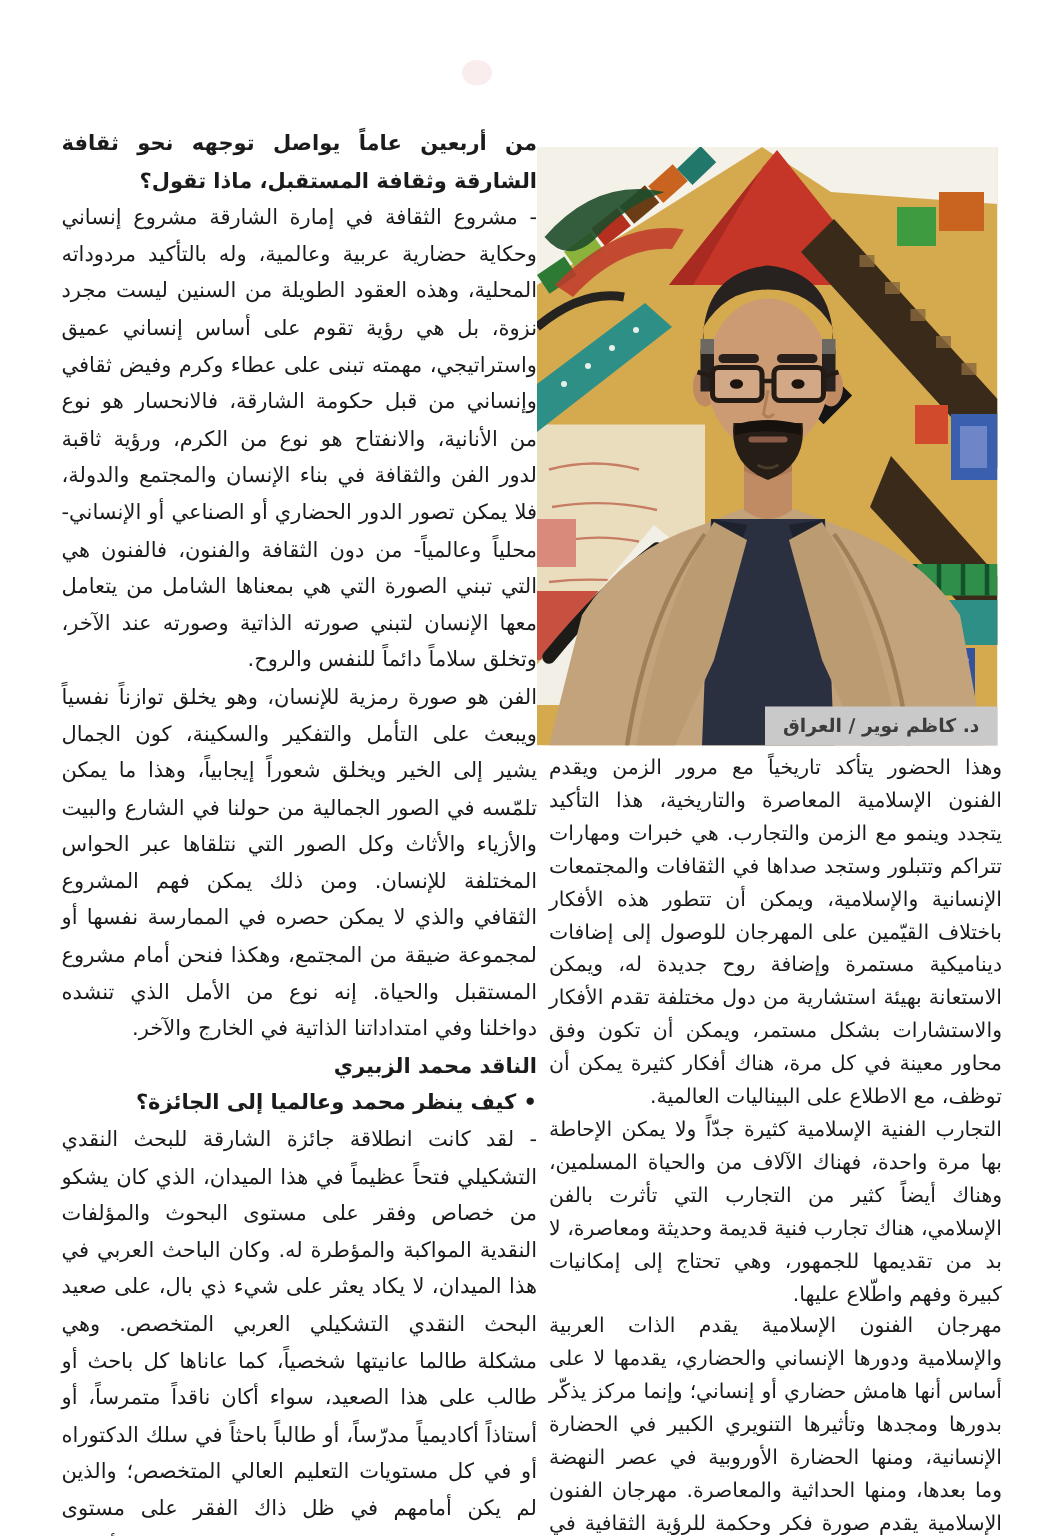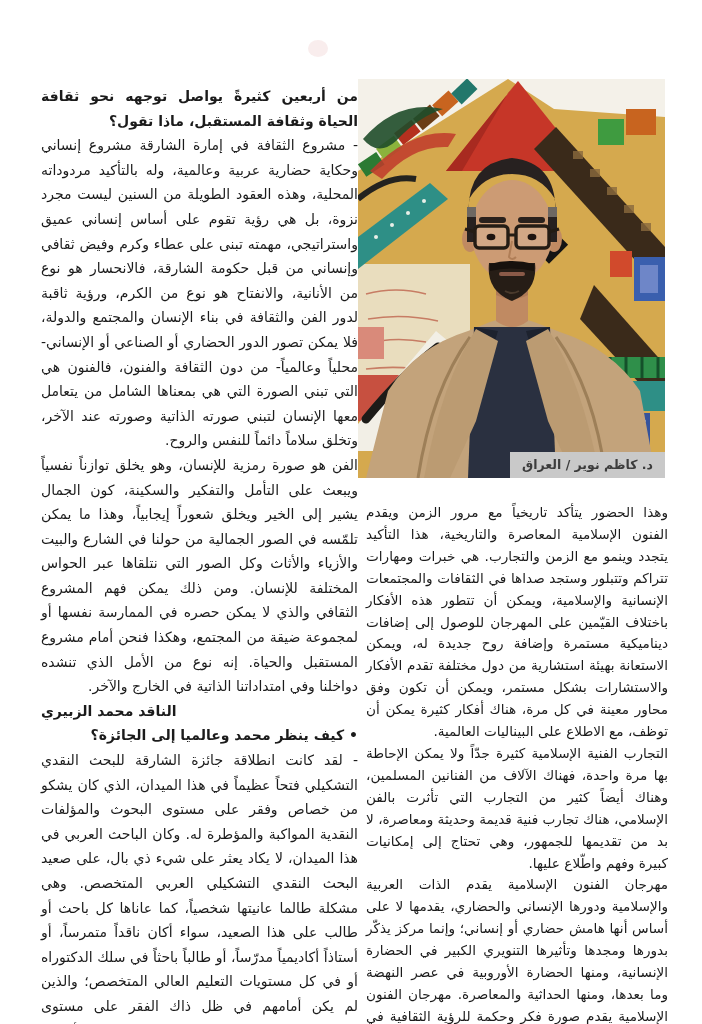--- a/index.html
+++ b/index.html
@@ -8,22 +8,22 @@
     overflow:hidden;margin:0 auto;direction:rtl;
     font-family:"DejaVu Sans", sans-serif;color:#1b1b1b;
     -webkit-font-smoothing:antialiased;
   }
   .col{position:absolute;text-align:justify;}
   .col-left{left:41px;top:84px;width:317px;font-size:14px;line-height:24.6px;}
   .col-right{left:366px;top:502px;width:302px;font-size:13.6px;line-height:21.9px;}
   .col p{margin:0;}
   .lead{font-weight:700;}
   .q{font-weight:700;margin:2px 0 1px;}
-  .heading{font-weight:700;margin:9px 22px 1px 0;text-align:left;}
-  .photo-wrap{position:absolute;left:358px;top:79px;width:307px;height:399px;}
+  .heading{font-weight:700;margin:9px 22px 1px 0;text-align:right;}
+  .photo-wrap{position:absolute;left:358px;top:98px;width:307px;height:399px;}
   .photo-wrap svg{display:block;}
   .photo-caption{
     position:absolute;right:0;bottom:0;height:26px;line-height:26px;
     padding:0 12px;background:#c9c9c9;color:#3c3c3c;
     font-size:12.5px;font-weight:700;white-space:nowrap;
   }
   .scan-smudge{
     position:absolute;left:308px;top:40px;width:20px;height:17px;border-radius:50%;
     background:#f6e3e4;opacity:.65;
   }
@@ -165,29 +165,29 @@
 
       <path d="M131,184 L177,184 Q180,212 154,222 Q128,212 131,184 Z" fill="#261d16"></path>
       <path d="M132,185 Q154,179 176,185 L176,192 Q154,187 132,192 Z" fill="#17110d"></path>
       <rect x="141" y="193" width="26" height="4" rx="2" fill="#8a5a48"></rect>
       <path d="M147,212 Q154,216 161,212" stroke="#4a3a2c" stroke-width="2" fill="none"></path>
     </svg>
     <div class="photo-caption">د. كاظم نوير / العراق</div>
   </div>
 
   <div class="col col-left">
-    <p class="lead">من أربعين كثيرةً يواصل توجهه نحو ثقافة الحياة وثقافة المستقبل، ماذا تقول؟</p>
+    <p class="lead">من أربعين عاماً يواصل توجهه نحو ثقافة الشارقة وثقافة المستقبل، ماذا تقول؟</p>
     <p>- مشروع الثقافة في إمارة الشارقة مشروع إنساني وحكاية حضارية عربية وعالمية، وله بالتأكيد مردوداته المحلية، وهذه العقود الطويلة من السنين ليست مجرد نزوة، بل هي رؤية تقوم على أساس إنساني عميق واستراتيجي، مهمته تبنى على عطاء وكرم وفيض ثقافي وإنساني من قبل حكومة الشارقة، فالانحسار هو نوع من الأنانية، والانفتاح هو نوع من الكرم، ورؤية ثاقبة لدور الفن والثقافة في بناء الإنسان والمجتمع والدولة، فلا يمكن تصور الدور الحضاري أو الصناعي أو الإنساني- محلياً وعالمياً- من دون الثقافة والفنون، فالفنون هي التي تبني الصورة التي هي بمعناها الشامل من يتعامل معها الإنسان لتبني صورته الذاتية وصورته عند الآخر، وتخلق سلاماً دائماً للنفس والروح.</p>
     <p>الفن هو صورة رمزية للإنسان، وهو يخلق توازناً نفسياً ويبعث على التأمل والتفكير والسكينة، كون الجمال يشير إلى الخير ويخلق شعوراً إيجابياً، وهذا ما يمكن تلمّسه في الصور الجمالية من حولنا في الشارع والبيت والأزياء والأثاث وكل الصور التي نتلقاها عبر الحواس المختلفة للإنسان. ومن ذلك يمكن فهم المشروع الثقافي والذي لا يمكن حصره في الممارسة نفسها أو لمجموعة ضيقة من المجتمع، وهكذا فنحن أمام مشروع المستقبل والحياة. إنه نوع من الأمل الذي تنشده دواخلنا وفي امتداداتنا الذاتية في الخارج والآخر.</p>
     <p class="heading">الناقد محمد الزبيري</p>
     <p class="q">• كيف ينظر محمد وعالميا إلى الجائزة؟</p>
     <p>- لقد كانت انطلاقة جائزة الشارقة للبحث النقدي التشكيلي فتحاً عظيماً في هذا الميدان، الذي كان يشكو من خصاص وفقر على مستوى البحوث والمؤلفات النقدية المواكبة والمؤطرة له. وكان الباحث العربي في هذا الميدان، لا يكاد يعثر على شيء ذي بال، على صعيد البحث النقدي التشكيلي العربي المتخصص. وهي مشكلة طالما عانيتها شخصياً، كما عاناها كل باحث أو طالب على هذا الصعيد، سواء أكان ناقداً متمرساً، أو أستاذاً أكاديمياً مدرّساً، أو طالباً باحثاً في سلك الدكتوراه أو في كل مستويات التعليم العالي المتخصص؛ والذين لم يكن أمامهم في ظل ذاك الفقر على مستوى المراجع لدينا ـ سوى اللجوء إلى المراجع الأجنبية، والاكتفاء بمادتها القليلة والمغلوطة غالباً عندما يتعلق الأمر بالتشكيل العربي، الذي لا تريده ولا تقدمه ولاتصوره تلك المراجع والمصادر الأجنبية إلا تابعاً ومقلداً وصدىً لما يروّج في الغرب!</p>
 
   </div>
 
   <div class="col col-right">
     <p>وهذا الحضور يتأكد تاريخياً مع مرور الزمن ويقدم الفنون الإسلامية المعاصرة والتاريخية، هذا التأكيد يتجدد وينمو مع الزمن والتجارب. هي خبرات ومهارات تتراكم وتتبلور وستجد صداها في الثقافات والمجتمعات الإنسانية والإسلامية، ويمكن أن تتطور هذه الأفكار باختلاف القيّمين على المهرجان للوصول إلى إضافات ديناميكية مستمرة وإضافة روح جديدة له، ويمكن الاستعانة بهيئة استشارية من دول مختلفة تقدم الأفكار والاستشارات بشكل مستمر، ويمكن أن تكون وفق محاور معينة في كل مرة، هناك أفكار كثيرة يمكن أن توظف، مع الاطلاع على البيناليات العالمية.</p>
-    <p>التجارب الفنية الإسلامية كثيرة جدّاً ولا يمكن الإحاطة بها مرة واحدة، فهناك الآلاف من الفنانين المسلمين، وهناك أيضاً كثير من التجارب التي تأثرت بالفن الإسلامي، هناك تجارب فنية قديمة وحديثة ومعاصرة، لا بد من تقديمها للجمهور، وهي تحتاج إلى إمكانيات كبيرة وفهم واطّلاع عليها.</p>
+    <p>التجارب الفنية الإسلامية كثيرة جدّاً ولا يمكن الإحاطة بها مرة واحدة، فهناك الآلاف من والحياة المسلمين، وهناك أيضاً كثير من التجارب التي تأثرت بالفن الإسلامي، هناك تجارب فنية قديمة وحديثة ومعاصرة، لا بد من تقديمها للجمهور، وهي تحتاج إلى إمكانيات كبيرة وفهم واطّلاع عليها.</p>
     <p>مهرجان الفنون الإسلامية يقدم الذات العربية والإسلامية ودورها الإنساني والحضاري، يقدمها لا على أساس أنها هامش حضاري أو إنساني؛ وإنما مركز يذكّر بدورها ومجدها وتأثيرها التنويري الكبير في الحضارة الإنسانية، ومنها الحضارة الأوروبية في عصر النهضة وما بعدها، ومنها الحداثية والمعاصرة. مهرجان الفنون الإسلامية يقدم صورة فكر وحكمة للرؤية الثقافية في إمارة الشارقة بوصفها عاصمة ثقافية متفردة في المنطقة العربية والإسلامية.</p>
 
   </div>
 
 </div>
 
 </body></html>

